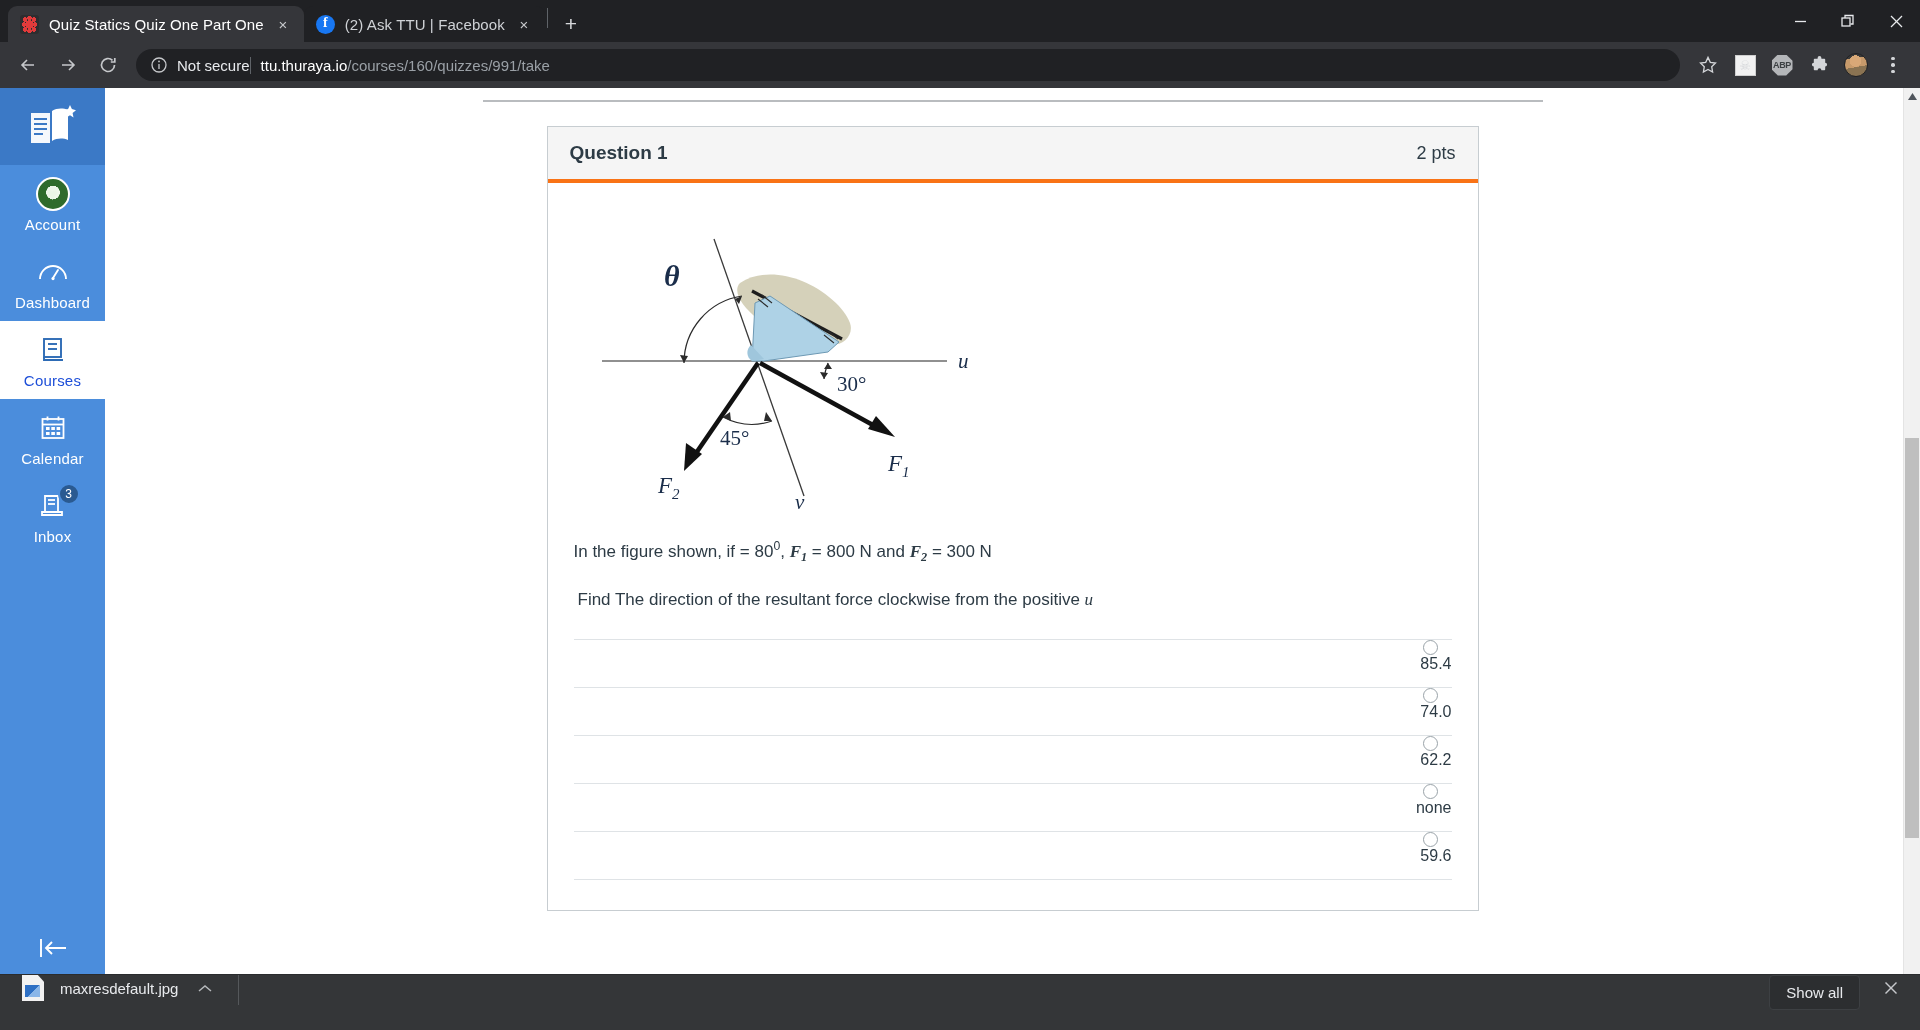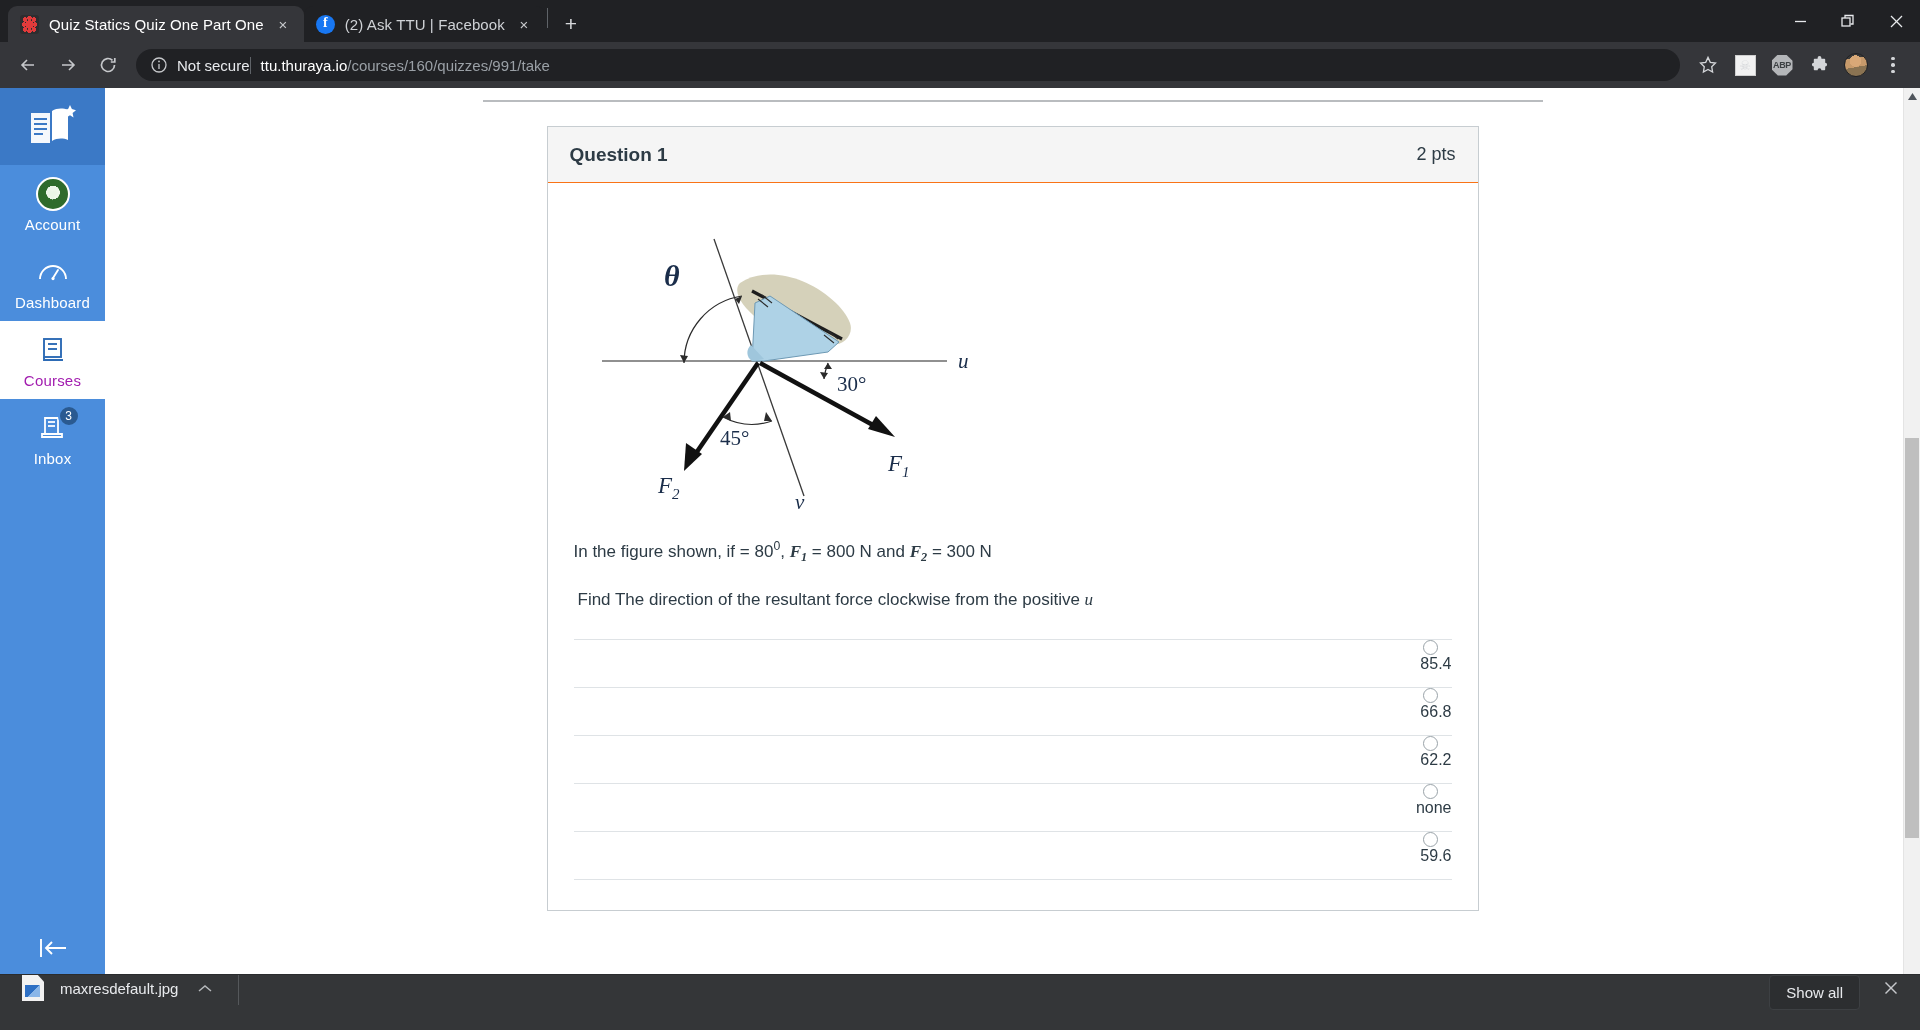--- a/index.html
+++ b/index.html
@@ -103,21 +103,21 @@
     width: 105px; flex: 0 0 105px; background:#4b8ddc;
     display:flex; flex-direction:column; align-items:stretch; position:relative;
   }
   .lms-logo {
     height: 77px; background:#3b79c6; display:flex; align-items:center; justify-content:center;
   }
   .lms-item {
     padding: 12px 2px 10px; display:flex; flex-direction:column; align-items:center;
     color:#ffffff; text-decoration:none; position:relative;
   }
-  .lms-item.active { background:#ffffff; color:#a21caf; }
+  .lms-item.active { background:#ffffff; color:#1d4ed8; }
   .lms-ico { width:34px; height:34px; display:flex; align-items:center; justify-content:center; margin-bottom:5px; position:relative; }
   .lms-label { font-size:15px; letter-spacing:.2px; }
   .avatar-lms {
     width: 34px; height:34px; border-radius:50%;
     background: radial-gradient(circle at 50% 45%, #eef6ea 0 30%, #2f6b2c 31% 100%);
     border:2px solid #ffffff; position:relative; overflow:hidden;
   }
   .avatar-lms::after {
     content:"\2665"; position:absolute; inset:0; display:flex; align-items:center; justify-content:center;
     color:#eaf5e6; font-size:17px; line-height:1;
@@ -134,21 +134,21 @@
 
   
   .content { flex:1 1 auto; position:relative; background:#fff; overflow:hidden; }
   .content-inner { padding-top: 0; }
   .top-rule { width: 1060px; margin: 12px auto 0; border-top: 2px solid #b9bcbf; }
 
   .qcard {
     width: 932px; margin: 24px auto 0; border:1px solid #c7cdd1; background:#fff;
   }
   .qhead {
-    height: 56px; background:#f5f5f5; border-bottom:1px solid #f97316;
+    height: 56px; background:#f5f5f5; border-bottom:4px solid #f97316;
     display:flex; align-items:center; justify-content:space-between; padding: 0 22px;
   }
   .qname { font-size:19px; font-weight:bold; color:#2d3b45; }
   .qpts  { font-size:18px; color:#2d3b45; }
   .qbody { padding: 26px 26px 30px; }
 
   .figure { width: 420px; height: 300px; margin: 2px 0 6px 18px; position:relative; }
 
   .qtext {
     font-size:17px; color:#2d3b45; line-height:1.55; margin-top: 26px;
@@ -343,20 +343,39 @@
           <svg width="28" height="28" viewBox="0 0 28 28" fill="none" stroke="#2d6bb5" stroke-width="1.9">
             <rect x="5" y="3" width="17" height="18"></rect>
             <line x1="9" y1="8" x2="18" y2="8"></line>
               <line x1="9" y1="13" x2="18" y2="13"></line>
             <path d="M5 21v3h19"></path>
           </svg>
         </span>
         <span class="lms-label">Courses</span>
       </a>
 
+      <a class="lms-item">
+        <span class="lms-ico">
+          <svg width="28" height="28" viewBox="0 0 28 28" fill="none" stroke="#ffffff" stroke-width="1.8">
+            <rect x="3.5" y="5" width="21" height="19"></rect>
+              <line x1="3.5" y1="10.5" x2="24.5" y2="10.5"></line>
+            <line x1="8.5" y1="2.5" x2="8.5" y2="6.5"></line>
+              <line x1="19.5" y1="2.5" x2="19.5" y2="6.5"></line>
+            <g fill="#ffffff" stroke="none">
+              <rect x="7" y="13" width="3.6" height="3"></rect>
+                <rect x="12.3" y="13" width="3.6" height="3"></rect>
+                <rect x="17.6" y="13" width="3.6" height="3"></rect>
+              <rect x="7" y="18" width="3.6" height="3"></rect>
+                <rect x="12.3" y="18" width="3.6" height="3"></rect>
+                <rect x="17.6" y="18" width="3.6" height="3"></rect>
+            </g>
+          </svg>
+        </span>
+        <span class="lms-label">Calendar</span>
+      </a>
 
       <a class="lms-item">
         <span class="lms-ico">
           <svg width="28" height="26" viewBox="0 0 28 26" fill="none" stroke="#ffffff" stroke-width="1.8">
             <path d="M6 3h13v16H6z"></path>
               <line x1="9" y1="7" x2="16" y2="7"></line>
               <line x1="9" y1="11" x2="16" y2="11"></line>
             <path d="M3 19h20v3H3z"></path>
           </svg>
           <span class="badge">3</span>
@@ -438,21 +457,21 @@
               <span class="indent"><span>Find The direction of the resultant force clockwise from the positive </span><i>u</i></span>
             </div>
 
             <div class="answers">
               <label class="ans">
                 <span class="radio"></span>
                 <span class="ans-label">85.4</span>
               </label>
               <label class="ans">
                 <span class="radio"></span>
-                <span class="ans-label">66.8</span>
+                <span class="ans-label">74.0</span>
               </label>
               <label class="ans">
                 <span class="radio"></span>
                 <span class="ans-label">62.2</span>
               </label>
               <label class="ans">
                 <span class="radio"></span>
                 <span class="ans-label">none</span>
               </label>
               <label class="ans">

